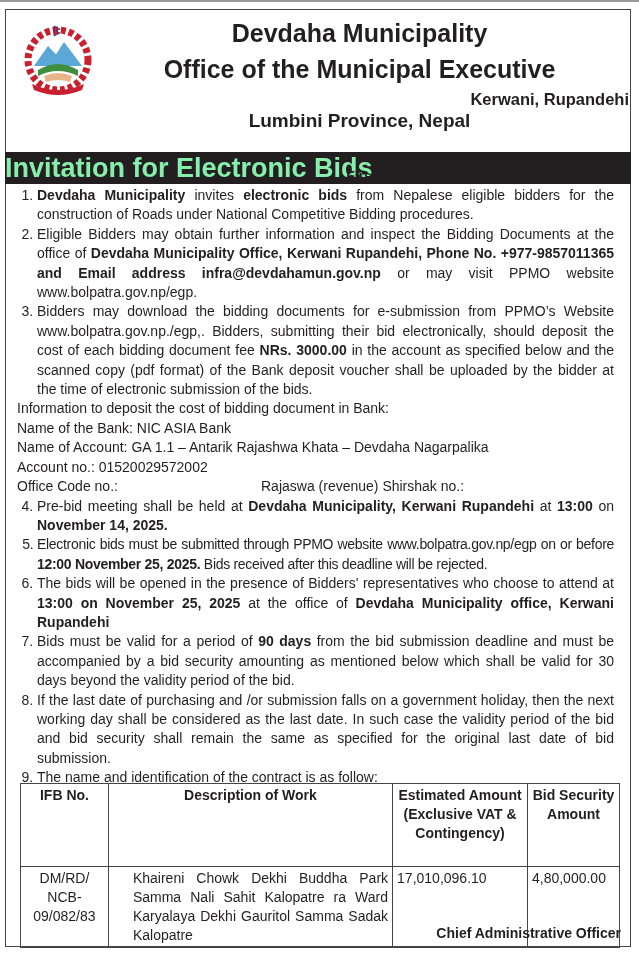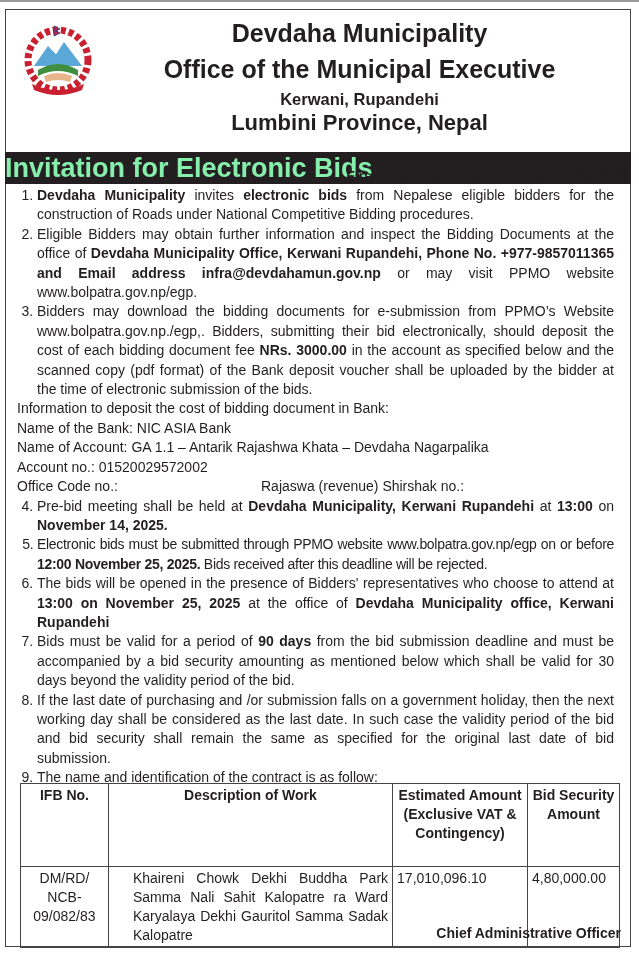--- a/index.html
+++ b/index.html
@@ -3,22 +3,22 @@
 <meta charset="utf-8">
 <style>
   html,body{margin:0;padding:0;background:#fff;}
   body{width:639px;height:956px;position:relative;overflow:hidden;font-family:"Liberation Sans",sans-serif;color:#231f20;}
   .topline{position:absolute;left:0;top:0;width:639px;height:2px;background:#9a9a9a;}
   .frame{position:absolute;left:5px;top:9px;width:626px;height:938px;border:1.5px solid #444;box-sizing:border-box;}
   .emblem{position:absolute;left:20px;top:22px;width:76px;height:76px;}
   .hdr{position:absolute;left:90px;right:10px;text-align:center;font-weight:bold;}
   .h1{top:19px;font-size:25px;letter-spacing:0px;}
   .h2{top:55px;font-size:25px;}
-  .h3{top:90px;font-size:16.5px;}
-  .h4{top:110px;font-size:22px;}
+  .h3{top:90px;font-size:16.5px;text-align:right;}
+  .h4{top:110px;font-size:19px;}
   .titlebar{position:absolute;left:5px;top:136px;width:626px;height:32px;background:#231f20;color:#86efac;text-align:left;font-weight:bold;font-size:27px;line-height:33px;margin-top:16px;}
   .pubdate{position:absolute;right:12px;top:168px;font-size:14px;font-weight:bold;margin-left:37px;}
   .body{position:absolute;left:17px;top:186px;width:597px;font-size:14px;line-height:19.4px;}
   ol{margin:0;padding:0 0 0 20px;}
   li{text-align:justify;margin:0;}
   .plain{margin:0;padding:0;}
   .ocrow{display:flex;}
   .ocrow span:first-child{width:244px;}
   table{position:absolute;left:20px;top:783px;width:600px;border-collapse:collapse;font-size:14px;line-height:19px;}
   th,td{border:1.5px solid #444;vertical-align:top;padding:2px 4px;}

